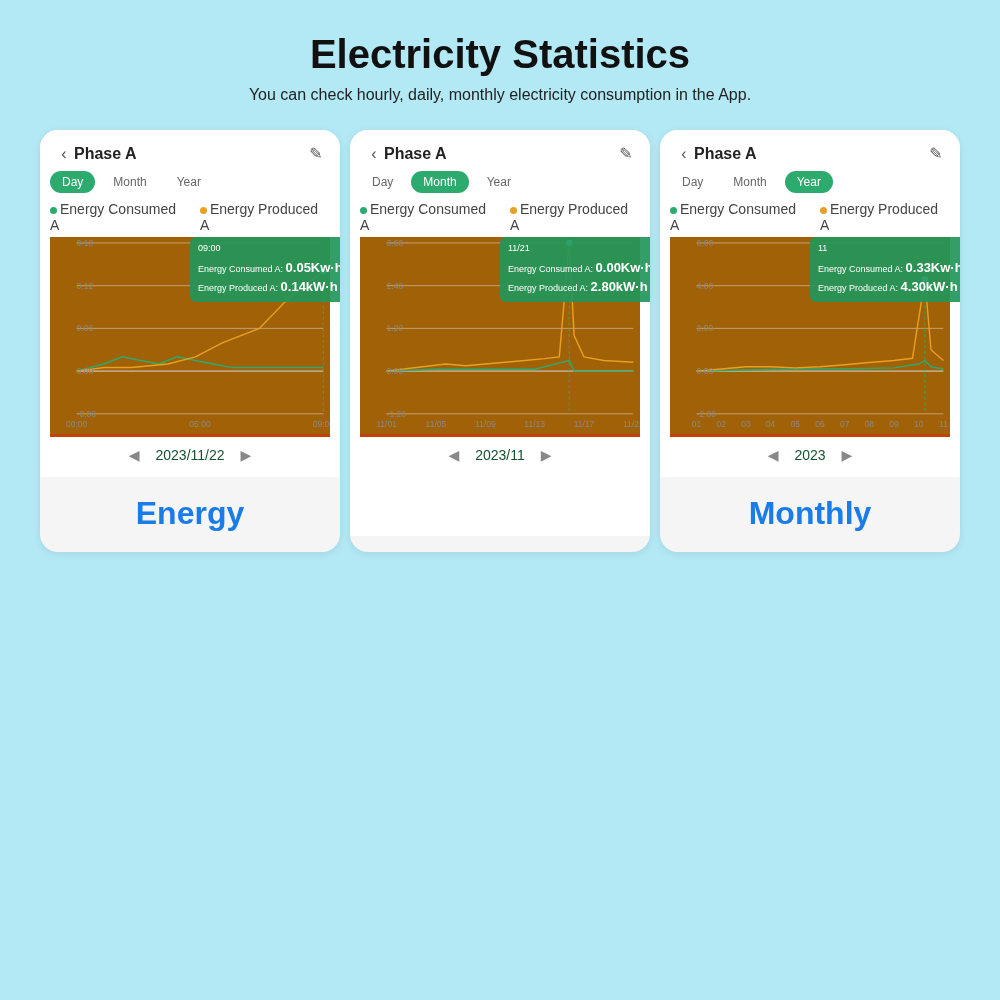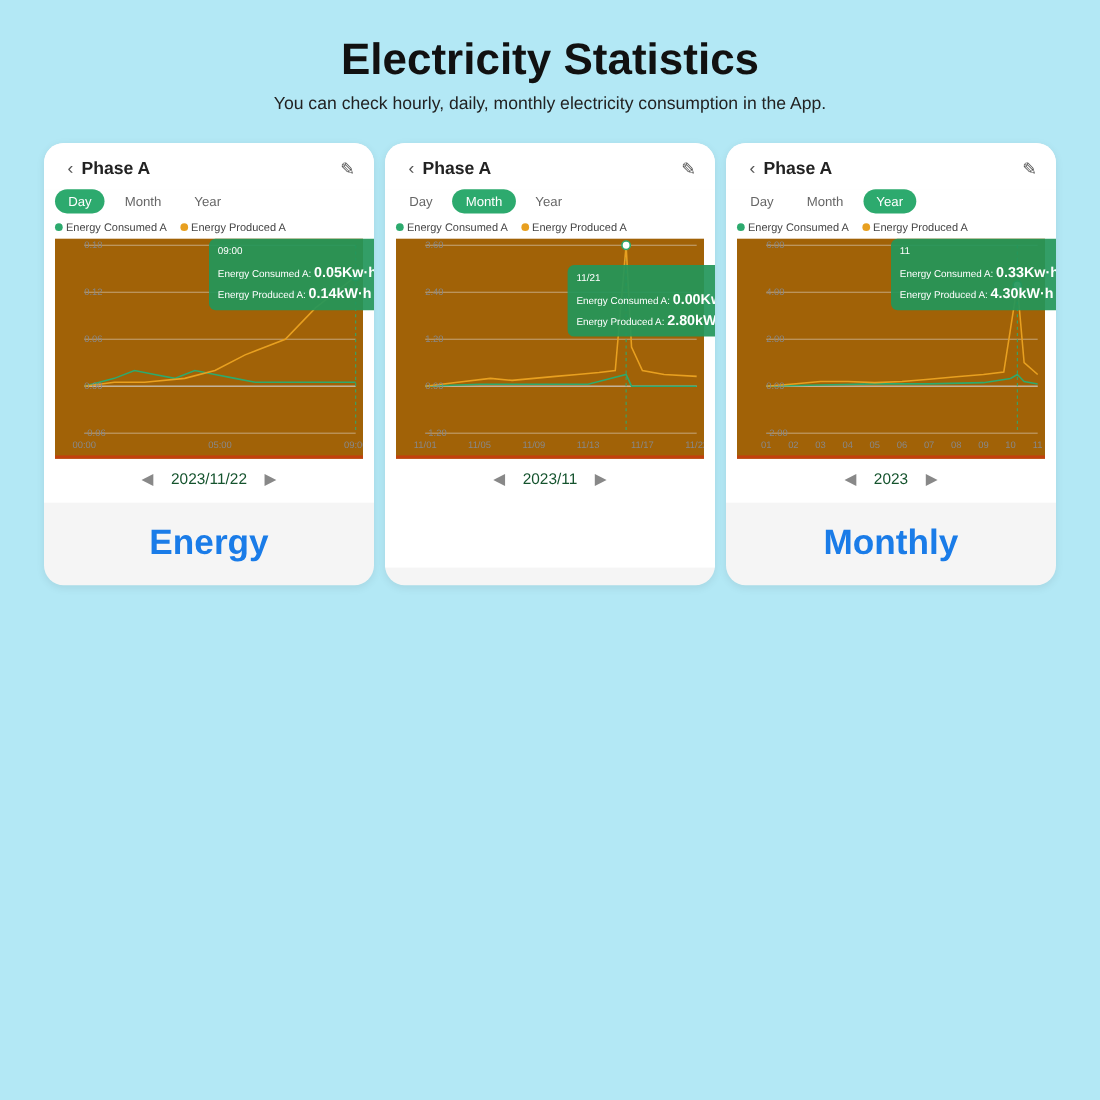--- a/index.html
+++ b/index.html
@@ -83,21 +83,21 @@
       background: transparent;
       color: #666;
     }
     .tab-btn.active {
       background: #2daa6e;
       color: #fff;
     }
     .legend-row {
       display: flex;
       gap: 12px;
-      font-size: 10px;
+      font-size: 14px;
       color: #444;
       margin-bottom: 4px;
     }
     .legend-dot {
       display: inline-block;
       width: 7px;
       height: 7px;
       border-radius: 50%;
       margin-right: 3px;
     }
@@ -288,21 +288,21 @@
           <text x="0" y="194" class="x-label" text-anchor="middle">11/01</text>
             <text x="52" y="194" class="x-label" text-anchor="middle">11/05</text>
             <text x="104" y="194" class="x-label" text-anchor="middle">11/09</text>
             <text x="156" y="194" class="x-label" text-anchor="middle">11/13</text>
             <text x="208" y="194" class="x-label" text-anchor="middle">11/17</text>
             <text x="260" y="194" class="x-label" text-anchor="middle">11/22</text>
 
           <circle cx="192.4" cy="0" r="4" fill="#fff" stroke="#2daa6e" stroke-width="1.5"></circle>
         </svg>
         
-        <div class="tooltip-box" style="left:156px; top:0px;margin-top:24px;">
+        <div class="tooltip-box" style="left:140px; top:0px;">
           <div class="tooltip-time">11/21</div>
           <div>
             Energy Consumed A: <span class="tooltip-val-large">0.00Kw·h</span>
           </div>
           <div>
             Energy Produced A: <span class="tooltip-val-large">2.80kW·h</span>
           </div>
         </div>
       </div>
       <div class="nav-row">

